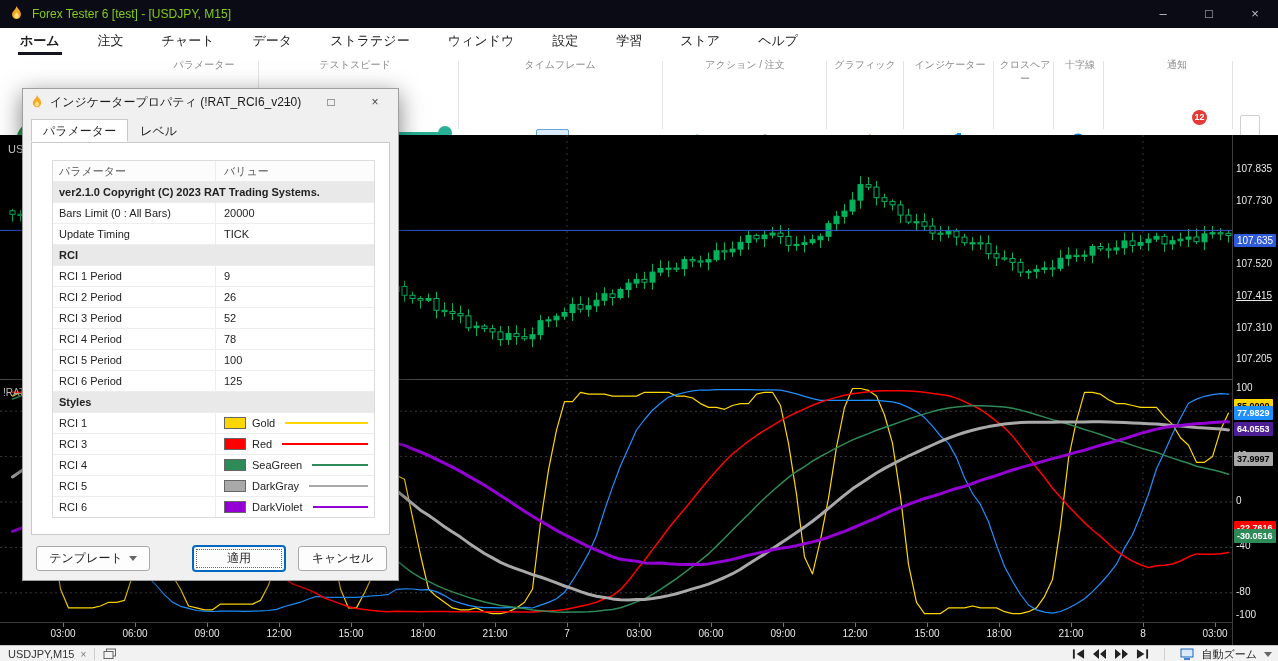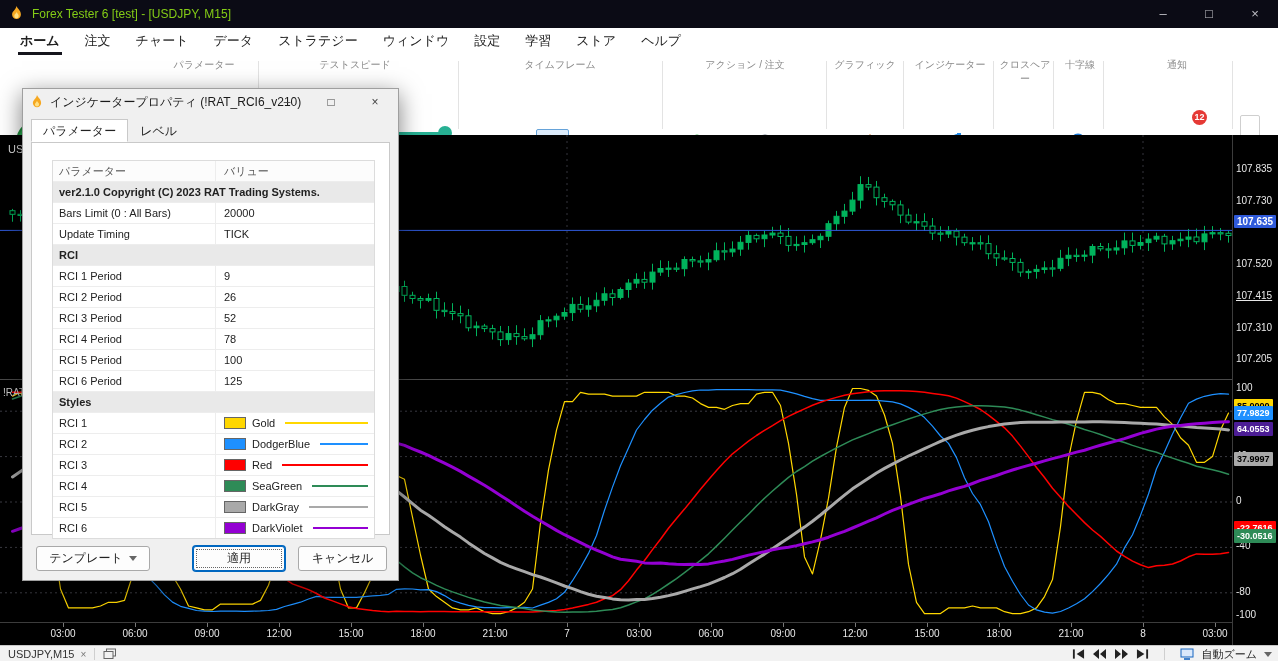--- a/index.html
+++ b/index.html
@@ -4,21 +4,21 @@
 <style>
   html,body{margin:0;padding:0;background:#2a2a2a;}
   #root{position:relative;width:1278px;height:661px;background:#fff;overflow:hidden;
         font-family:"Liberation Sans","DejaVu Sans",sans-serif;-webkit-font-smoothing:antialiased;}
   
   #titlebar{position:absolute;left:0;top:0;width:1278px;height:28px;background:#0b0b15;display:flex;align-items:center;}
   #titlebar .ttext{color:#84cc16;font-size:12px;margin-left:8px;}
   #titlebar .wctl{position:absolute;top:0;height:28px;line-height:28px;color:#c0c0c6;font-size:13px;text-align:center;width:46px;}
   
   #menubar{position:absolute;left:0;top:28px;width:1278px;height:27px;background:#fff;border-bottom:1px solid #ececec;}
-  #menu-items{display:flex;align-items:flex-end;height:27px;padding-left:18px;gap:21px;}
+  #menu-items{display:flex;align-items:flex-end;height:27px;padding-left:18px;gap:34px;}
   .menu-item{font-size:13px;color:#222;padding:4px 2px 5px 2px;cursor:default;}
   .menu-item.active{font-weight:bold;border-bottom:3px solid #15151d;padding-bottom:2px;}
   
   #ribbon{position:absolute;left:0;top:55px;width:1278px;height:80px;background:#fff;border-bottom:1px solid #d0d0d0;}
   .glabel{position:absolute;top:3px;font-size:10px;color:#8b8b8b;text-align:center;}
   .vsep{position:absolute;top:6px;bottom:6px;width:1px;background:#e3e3e3;}
   #play-btn{position:absolute;left:16px;top:64px;width:42px;height:42px;border-radius:50%;
             background:#2aa84e;border:2px solid #1f8f3d;display:flex;align-items:center;justify-content:center;}
   #play-btn .tri{width:0;height:0;border-left:14px solid #fff;border-top:9px solid transparent;border-bottom:9px solid transparent;margin-left:5px;}
   #speed-track{position:absolute;left:267px;top:77px;width:181px;height:3px;background:#27b093;border-radius:2px;}
@@ -631,21 +631,21 @@
         <span class="tlabel" style="left: 1049px;">21:00</span>
         <i class="tick" style="left: 1071px;"></i>
         <span class="tlabel" style="left: 1121px;">8</span>
         <i class="tick" style="left: 1143px;"></i>
         <span class="tlabel" style="left: 1193px;">03:00</span>
         <i class="tick" style="left: 1215px;"></i>
       </div>
     <div id="price-axis">
         <div class="palabel" style="top: 28px;">107.835</div>
         <div class="palabel" style="top: 59.71px;">107.730</div>
-        <div class="palabel cur" style="top: 80px; font-weight: bold;">107.635</div>
+        <div class="palabel cur" style="top: 99px;">107.635</div>
         <div class="palabel" style="top: 123.13px;">107.520</div>
         <div class="palabel" style="top: 154.84px; text-decoration: underline;">107.415</div>
         <div class="palabel" style="top: 186.55px;">107.310</div>
         <div class="palabel" style="top: 218.26px;">107.205</div>
         <div class="palabel" style="top: 246.5px;">100</div>
         <div class="palabel" style="top: 269.2px;">80</div>
         <div class="palabel" style="top: 314.6px;">40</div>
         <div class="palabel" style="top: 360px;">0</div>
         <div class="palabel" style="top: 405.4px;">-40</div>
         <div class="palabel" style="top: 450.8px;">-80</div>
@@ -751,28 +751,20 @@
             <div class="trow section">Styles</div>
             <div class="trow">
               <div class="tname">RCI 1</div>
               <div class="tval styleval">
                 <span class="swatch" style="background: rgb(255, 215, 0);"></span>
                 <span class="cname">Gold</span>
                 <span class="cline" style="background: rgb(255, 215, 0);"></span>
               </div>
             </div>
             <div class="trow">
-              <div class="tname">RCI 2</div>
-              <div class="tval styleval">
-                <span class="swatch" style="background: rgb(30, 144, 255);"></span>
-                <span class="cname">DodgerBlue</span>
-                <span class="cline" style="background: rgb(30, 144, 255);"></span>
-              </div>
-            </div>
-            <div class="trow">
               <div class="tname">RCI 3</div>
               <div class="tval styleval">
                 <span class="swatch" style="background: rgb(255, 0, 0);"></span>
                 <span class="cname">Red</span>
                 <span class="cline" style="background: rgb(255, 0, 0);"></span>
               </div>
             </div>
             <div class="trow">
               <div class="tname">RCI 4</div>
               <div class="tval styleval">

